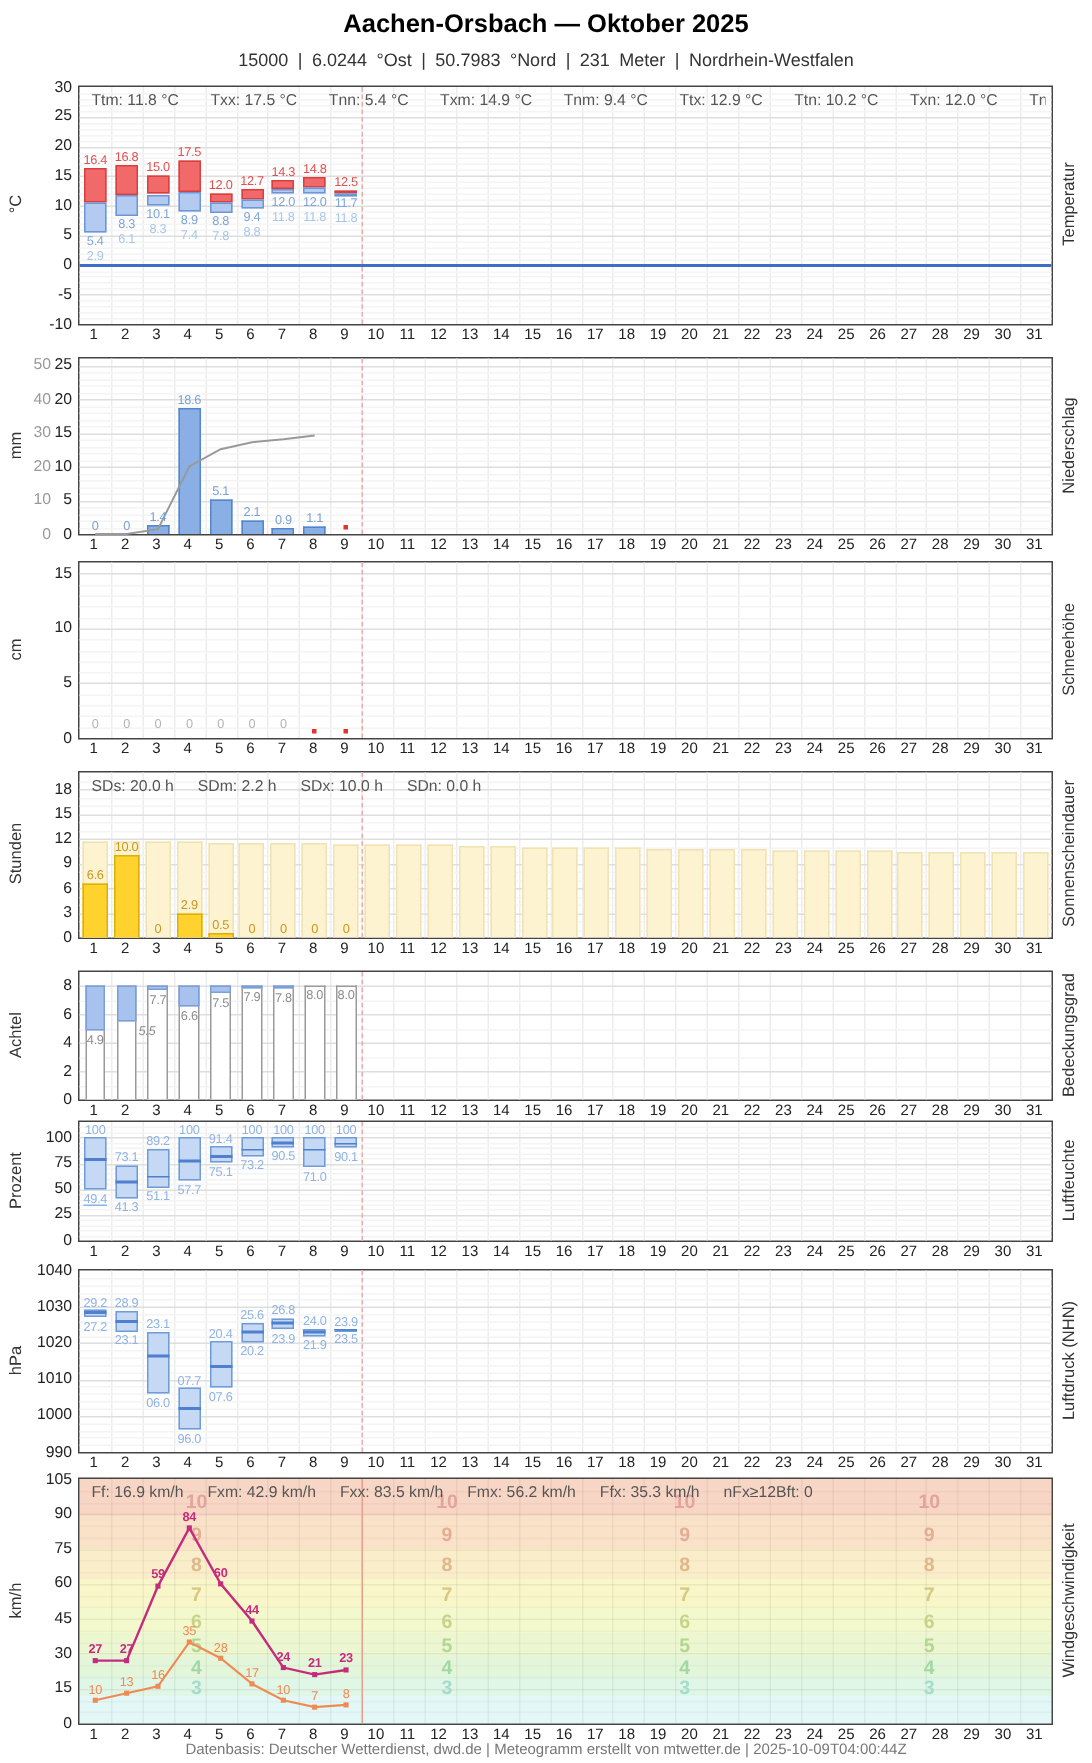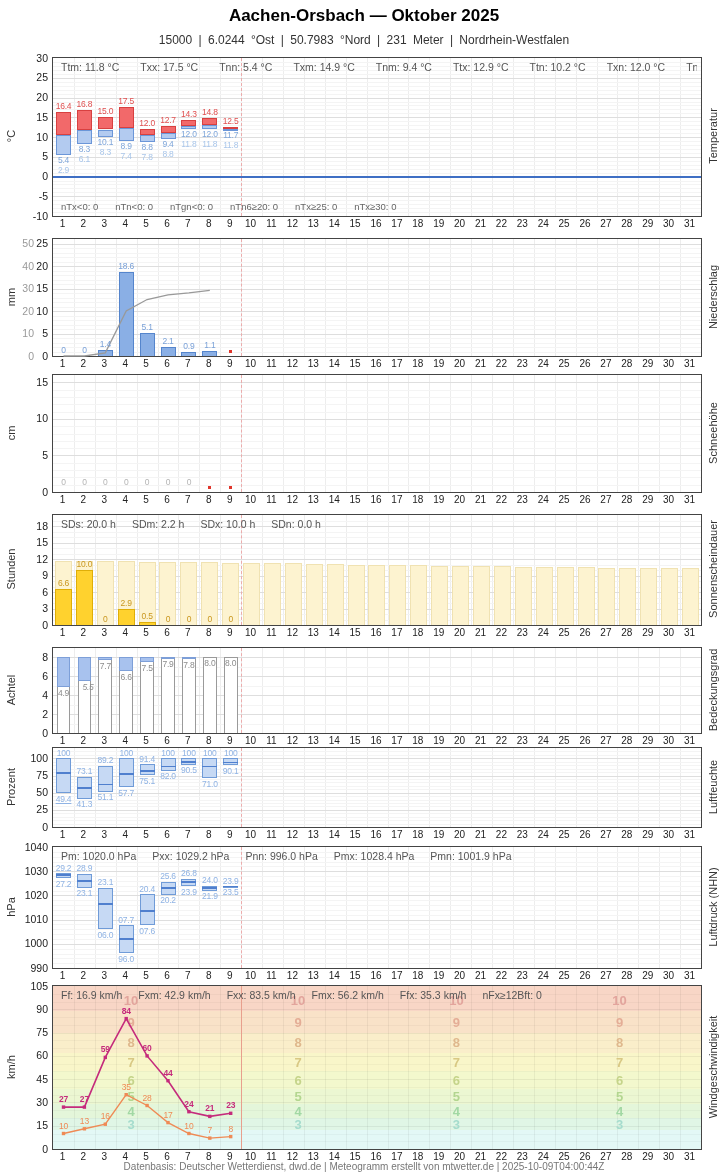--- a/index.html
+++ b/index.html
@@ -107,21 +107,20 @@
         <div class=" abs" style="left: 0px; top: 79px; width: 100%; height: 1px; background: rgb(222, 222, 222); z-index: 1;"></div>
         <div class="tick abs" style="left: -51px; top: 73.5px; width: 46px;">10</div>
         <div class=" abs" style="left: 0px; top: 98.8px; width: 100%; height: 1px; background: rgb(222, 222, 222); z-index: 1;"></div>
         <div class="tick abs" style="left: -51px; top: 93.3px; width: 46px;">5</div>
         <div class=" abs" style="left: 0px; top: 118.5px; width: 100%; height: 1px; background: rgb(222, 222, 222); z-index: 1;"></div>
         <div class="tick abs" style="left: -51px; top: 113px; width: 46px;">0</div>
         <div class=" abs" style="left: 0px; top: 138.3px; width: 100%; height: 1px; background: rgb(222, 222, 222); z-index: 1;"></div>
         <div class="tick abs" style="left: -51px; top: 132.8px; width: 46px;">-5</div>
         <div class="tick abs" style="left: -51px; top: 152.5px; width: 46px;">-10</div>
         <div class="stats wide abs"><span>Ttm: 11.8 °C</span><span>Txx: 17.5 °C</span><span>Tnn: 5.4 °C</span><span>Txm: 14.9 °C</span><span>Tnm: 9.4 °C</span><span>Ttx: 12.9 °C</span><span>Ttn: 10.2 °C</span><span>Txn: 12.0 °C</span><span>Tnx: 12.0 °C</span></div>
-        <div class="statsb abs"><span>nTx&lt;0: 0</span><span>nTn&lt;0: 0</span><span>nTgn&lt;0: 0</span><span>nTn6≥20: 0</span><span>nTx≥25: 0</span><span>nTx≥30: 0</span></div>
         <div class=" abs" style="left: 188.1px; top: 0px; height: 100%; width: 0px; border-left: 1.5px dashed rgb(236, 172, 172); z-index: 2;"></div>
         <div class=" abs" style="left: 0px; top: 118px; width: 100%; height: 1.5px; background: rgb(63, 111, 196); z-index: 2;"></div>
         <div class="bar abs" style="left: 3px; top: 53.7px; width: 15px; height: 23.3px; background: rgb(242, 105, 106); border: 1px solid rgb(216, 64, 64);"></div>
         <div class="bar abs" style="left: 3px; top: 77px; width: 15px; height: 20.1px; background: rgb(179, 203, 240); border: 1px solid rgb(107, 150, 216);"></div>
         <div class="blab abs" style="left: -6.5px; top: 43.7px; color: rgb(224, 80, 80);">16.4</div>
         <div class="blab abs" style="left: -6.5px; top: 98.2px; color: rgb(127, 166, 218);">5.4</div>
         <div class="blab abs" style="left: -6.5px; top: 108.2px; color: rgb(169, 198, 234);">2.9</div>
         <div class="bar abs" style="left: 23.9px; top: 52.1px; width: 15px; height: 20.1px; background: rgb(242, 105, 106); border: 1px solid rgb(216, 64, 64);"></div>
         <div class="bar abs" style="left: 23.9px; top: 72.3px; width: 15px; height: 13.4px; background: rgb(179, 203, 240); border: 1px solid rgb(107, 150, 216);"></div>
         <div class="blab abs" style="left: 14.4px; top: 42.1px; color: rgb(224, 80, 80);">16.8</div>
@@ -591,21 +590,21 @@
         <div class="tick abs" style="left: -51px; top: 41.7px; width: 46px;">4</div>
         <div class=" abs" style="left: 0px; top: 66.1px; width: 100%; height: 1px; background: rgb(222, 222, 222); z-index: 1;"></div>
         <div class="tick abs" style="left: -51px; top: 60.6px; width: 46px;">2</div>
         <div class="tick abs" style="left: -51px; top: 79.5px; width: 46px;">0</div>
         <div class=" abs" style="left: 188.1px; top: 0px; height: 100%; width: 0px; border-left: 1.5px dashed rgb(236, 172, 172); z-index: 2;"></div>
         <div class="bar abs" style="left: 3.6px; top: 9.4px; width: 13.8px; height: 75.6px; background: rgb(255, 255, 255); border-top: 1px solid rgb(154, 154, 154); border-right: 1px solid rgb(154, 154, 154); border-bottom: none; border-left: 1px solid rgb(154, 154, 154); border-image: initial;"></div>
         <div class="bar abs" style="left: 3.6px; top: 9.4px; width: 13.8px; height: 29.3px; background: rgb(168, 194, 238); border: 1px solid rgb(125, 159, 216);"></div>
         <div class="blab abs" style="left: -6.5px; top: 40.7px; color: rgb(140, 140, 140); z-index: 5;">4.9</div>
         <div class="bar abs" style="left: 24.5px; top: 9.4px; width: 13.8px; height: 75.6px; background: rgb(255, 255, 255); border-top: 1px solid rgb(154, 154, 154); border-right: 1px solid rgb(154, 154, 154); border-bottom: none; border-left: 1px solid rgb(154, 154, 154); border-image: initial;"></div>
         <div class="bar abs" style="left: 24.5px; top: 9.4px; width: 13.8px; height: 23.6px; background: rgb(168, 194, 238); border: 1px solid rgb(125, 159, 216);"></div>
-        <div class="blab abs" style="left: 18px; top: 35.1px; color: rgb(140, 140, 140); z-index: 5; font-style: italic;">5.5</div>
+        <div class="blab abs" style="left: 28px; top: 35.1px; color: rgb(140, 140, 140); z-index: 5; font-style: italic;">5.5</div>
         <div class="bar abs" style="left: 45.4px; top: 9.4px; width: 13.8px; height: 75.6px; background: rgb(255, 255, 255); border-top: 1px solid rgb(154, 154, 154); border-right: 1px solid rgb(154, 154, 154); border-bottom: none; border-left: 1px solid rgb(154, 154, 154); border-image: initial;"></div>
         <div class="bar abs" style="left: 45.4px; top: 9.4px; width: 13.8px; height: 2.8px; background: rgb(168, 194, 238); border: 1px solid rgb(125, 159, 216);"></div>
         <div class="blab abs" style="left: 35.3px; top: 14.3px; color: rgb(140, 140, 140); z-index: 5;">7.7</div>
         <div class="bar abs" style="left: 66.3px; top: 9.4px; width: 13.8px; height: 75.6px; background: rgb(255, 255, 255); border-top: 1px solid rgb(154, 154, 154); border-right: 1px solid rgb(154, 154, 154); border-bottom: none; border-left: 1px solid rgb(154, 154, 154); border-image: initial;"></div>
         <div class="bar abs" style="left: 66.3px; top: 9.4px; width: 13.8px; height: 13.2px; background: rgb(168, 194, 238); border: 1px solid rgb(125, 159, 216);"></div>
         <div class="blab abs" style="left: 56.2px; top: 24.7px; color: rgb(140, 140, 140); z-index: 5;">6.6</div>
         <div class="bar abs" style="left: 87.2px; top: 9.4px; width: 13.8px; height: 75.6px; background: rgb(255, 255, 255); border-top: 1px solid rgb(154, 154, 154); border-right: 1px solid rgb(154, 154, 154); border-bottom: none; border-left: 1px solid rgb(154, 154, 154); border-image: initial;"></div>
         <div class="bar abs" style="left: 87.2px; top: 9.4px; width: 13.8px; height: 4.7px; background: rgb(168, 194, 238); border: 1px solid rgb(125, 159, 216);"></div>
         <div class="blab abs" style="left: 77.1px; top: 16.2px; color: rgb(140, 140, 140); z-index: 5;">7.5</div>
         <div class="bar abs" style="left: 108.1px; top: 9.4px; width: 13.8px; height: 75.6px; background: rgb(255, 255, 255); border-top: 1px solid rgb(154, 154, 154); border-right: 1px solid rgb(154, 154, 154); border-bottom: none; border-left: 1px solid rgb(154, 154, 154); border-image: initial;"></div>
@@ -727,21 +726,21 @@
         <div class=" abs" style="left: 65.7px; top: 25.2px; width: 15px; height: 1.8px; background: rgb(79, 127, 206); z-index: 4;"></div>
         <div class="blab abs" style="left: 56.2px; top: 0.8px; color: rgb(143, 179, 228);">100</div>
         <div class="blab abs" style="left: 56.2px; top: 40.9px; color: rgb(143, 179, 228);">57.7</div>
         <div class="bar abs" style="left: 86.6px; top: 16.2px; width: 15px; height: 11.2px; background: rgb(198, 217, 244); border: 1px solid rgb(111, 155, 216);"></div>
         <div class=" abs" style="left: 86.6px; top: 21.8px; width: 15px; height: 1.8px; background: rgb(79, 127, 206); z-index: 4;"></div>
         <div class="blab abs" style="left: 77.1px; top: 6.7px; color: rgb(143, 179, 228);">91.4</div>
         <div class="blab abs" style="left: 77.1px; top: 28.9px; color: rgb(143, 179, 228);">75.1</div>
         <div class="bar abs" style="left: 107.5px; top: 10.3px; width: 15px; height: 12.4px; background: rgb(198, 217, 244); border: 1px solid rgb(111, 155, 216);"></div>
         <div class=" abs" style="left: 107.5px; top: 17.6px; width: 15px; height: 1.8px; background: rgb(79, 127, 206); z-index: 4;"></div>
         <div class="blab abs" style="left: 98px; top: 0.8px; color: rgb(143, 179, 228);">100</div>
-        <div class="blab abs" style="left: 98px; top: 24.2px; color: rgb(143, 179, 228);">82.0</div>
+        <div class="blab abs" style="left: 98px; top: 24.2px; color: rgb(143, 179, 228);">73.2</div>
         <div class="bar abs" style="left: 128.4px; top: 10.3px; width: 15px; height: 6.5px; background: rgb(198, 217, 244); border: 1px solid rgb(111, 155, 216);"></div>
         <div class=" abs" style="left: 128.4px; top: 12.8px; width: 15px; height: 1.8px; background: rgb(79, 127, 206); z-index: 4;"></div>
         <div class="blab abs" style="left: 118.9px; top: 0.8px; color: rgb(143, 179, 228);">100</div>
         <div class="blab abs" style="left: 118.9px; top: 18.3px; color: rgb(143, 179, 228);">90.5</div>
         <div class="bar abs" style="left: 149.3px; top: 10.3px; width: 15px; height: 19.9px; background: rgb(198, 217, 244); border: 1px solid rgb(111, 155, 216);"></div>
         <div class=" abs" style="left: 149.3px; top: 17.6px; width: 15px; height: 1.8px; background: rgb(79, 127, 206); z-index: 4;"></div>
         <div class="blab abs" style="left: 139.8px; top: 0.8px; color: rgb(143, 179, 228);">100</div>
         <div class="blab abs" style="left: 139.8px; top: 31.7px; color: rgb(143, 179, 228);">71.0</div>
         <div class="bar abs" style="left: 170.2px; top: 10.3px; width: 15px; height: 6.8px; background: rgb(198, 217, 244); border: 1px solid rgb(111, 155, 216);"></div>
         <div class=" abs" style="left: 170.2px; top: 13.5px; width: 15px; height: 1.8px; background: rgb(79, 127, 206); z-index: 4;"></div>
@@ -835,21 +834,20 @@
         <div class="tick abs" style="left: -51px; top: -5.5px; width: 46px;">1040</div>
         <div class=" abs" style="left: 0px; top: 24.2px; width: 100%; height: 1px; background: rgb(222, 222, 222); z-index: 1;"></div>
         <div class="tick abs" style="left: -51px; top: 18.7px; width: 46px;">1030</div>
         <div class=" abs" style="left: 0px; top: 48.4px; width: 100%; height: 1px; background: rgb(222, 222, 222); z-index: 1;"></div>
         <div class="tick abs" style="left: -51px; top: 42.9px; width: 46px;">1020</div>
         <div class=" abs" style="left: 0px; top: 72.6px; width: 100%; height: 1px; background: rgb(222, 222, 222); z-index: 1;"></div>
         <div class="tick abs" style="left: -51px; top: 67.1px; width: 46px;">1010</div>
         <div class=" abs" style="left: 0px; top: 96.8px; width: 100%; height: 1px; background: rgb(222, 222, 222); z-index: 1;"></div>
         <div class="tick abs" style="left: -51px; top: 91.3px; width: 46px;">1000</div>
         <div class="tick abs" style="left: -51px; top: 115.5px; width: 46px;">990</div>
-        <div class="stats abs"><span>Pm: 1020.0 hPa</span><span>Pxx: 1029.2 hPa</span><span>Pnn: 996.0 hPa</span><span>Pmx: 1028.4 hPa</span><span>Pmn: 1001.9 hPa</span></div>
         <div class=" abs" style="left: 188.1px; top: 0px; height: 100%; width: 0px; border-left: 1.5px dashed rgb(236, 172, 172); z-index: 2;"></div>
         <div class="bar abs" style="left: 3px; top: 26.1px; width: 15px; height: 4.8px; background: rgb(198, 217, 244); border: 1px solid rgb(111, 155, 216);"></div>
         <div class=" abs" style="left: 3px; top: 27.4px; width: 15px; height: 1.8px; background: rgb(79, 127, 206); z-index: 4;"></div>
         <div class="blab abs" style="left: -6.5px; top: 16.6px; color: rgb(143, 179, 228);">29.2</div>
         <div class="blab abs" style="left: -6.5px; top: 32.5px; color: rgb(143, 179, 228);">27.2</div>
         <div class="bar abs" style="left: 23.9px; top: 26.9px; width: 15px; height: 14px; background: rgb(198, 217, 244); border: 1px solid rgb(111, 155, 216);"></div>
         <div class=" abs" style="left: 23.9px; top: 33px; width: 15px; height: 1.8px; background: rgb(79, 127, 206); z-index: 4;"></div>
         <div class="blab abs" style="left: 14.4px; top: 17.4px; color: rgb(143, 179, 228);">28.9</div>
         <div class="blab abs" style="left: 14.4px; top: 42.4px; color: rgb(143, 179, 228);">23.1</div>
         <div class="bar abs" style="left: 44.8px; top: 40.9px; width: 15px; height: 41.4px; background: rgb(198, 217, 244); border: 1px solid rgb(111, 155, 216);"></div>

